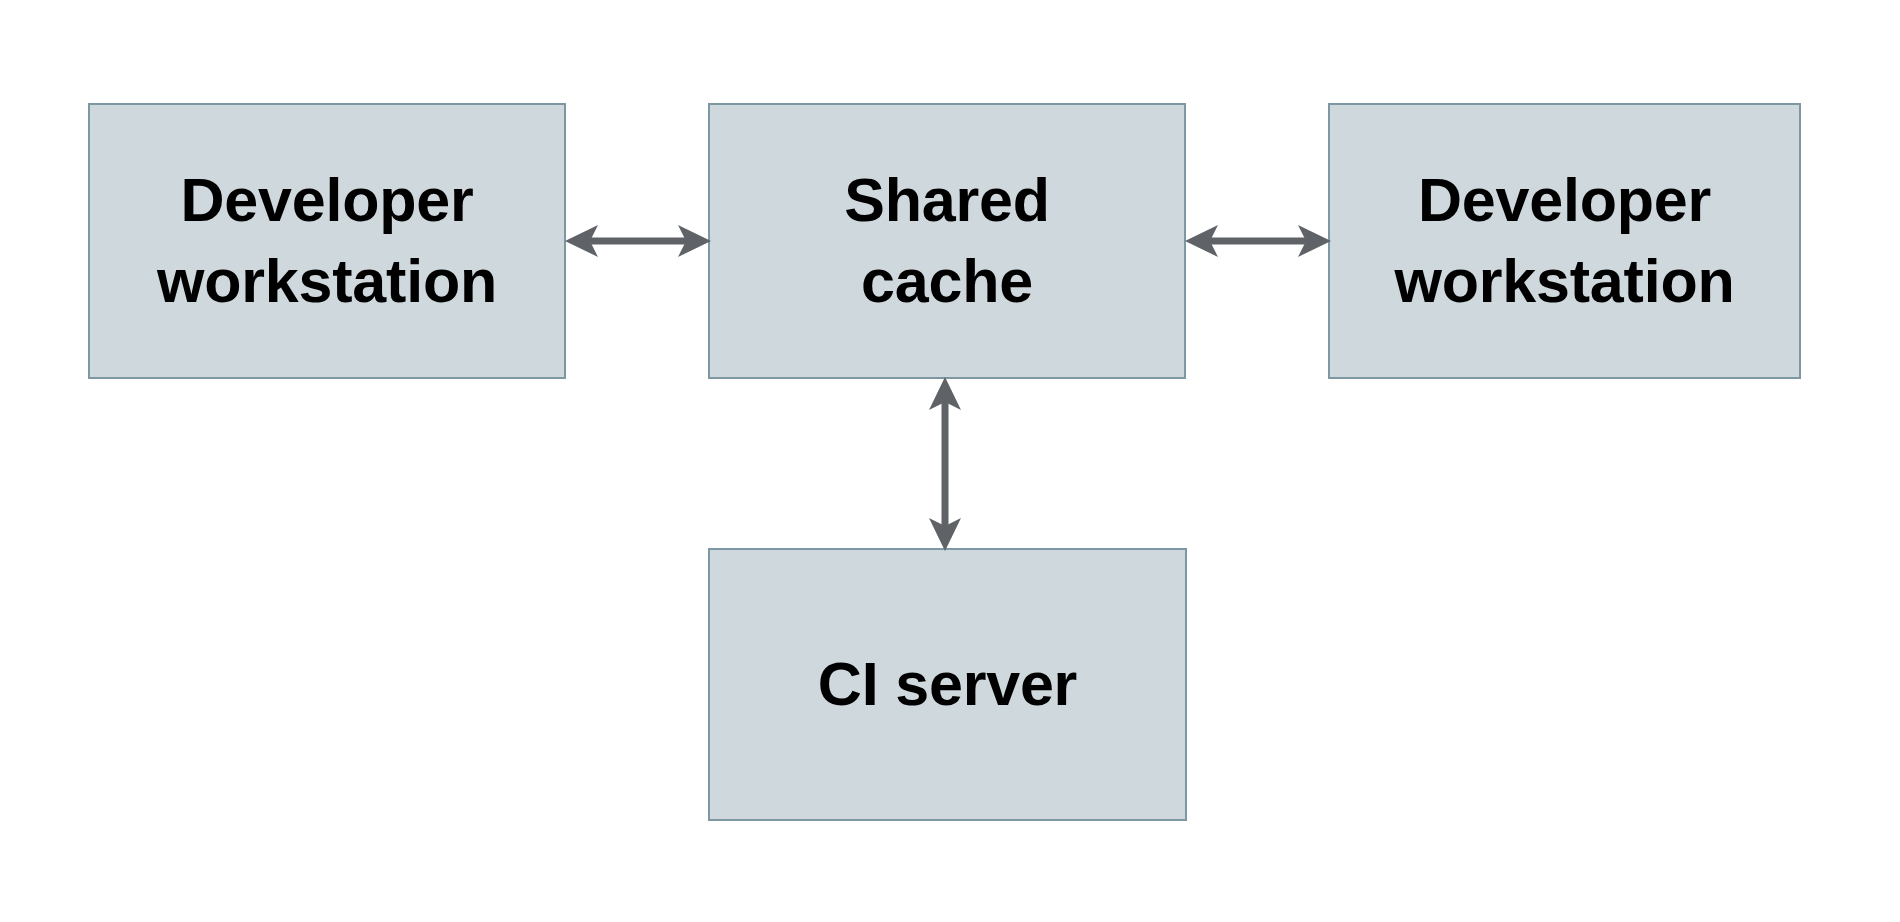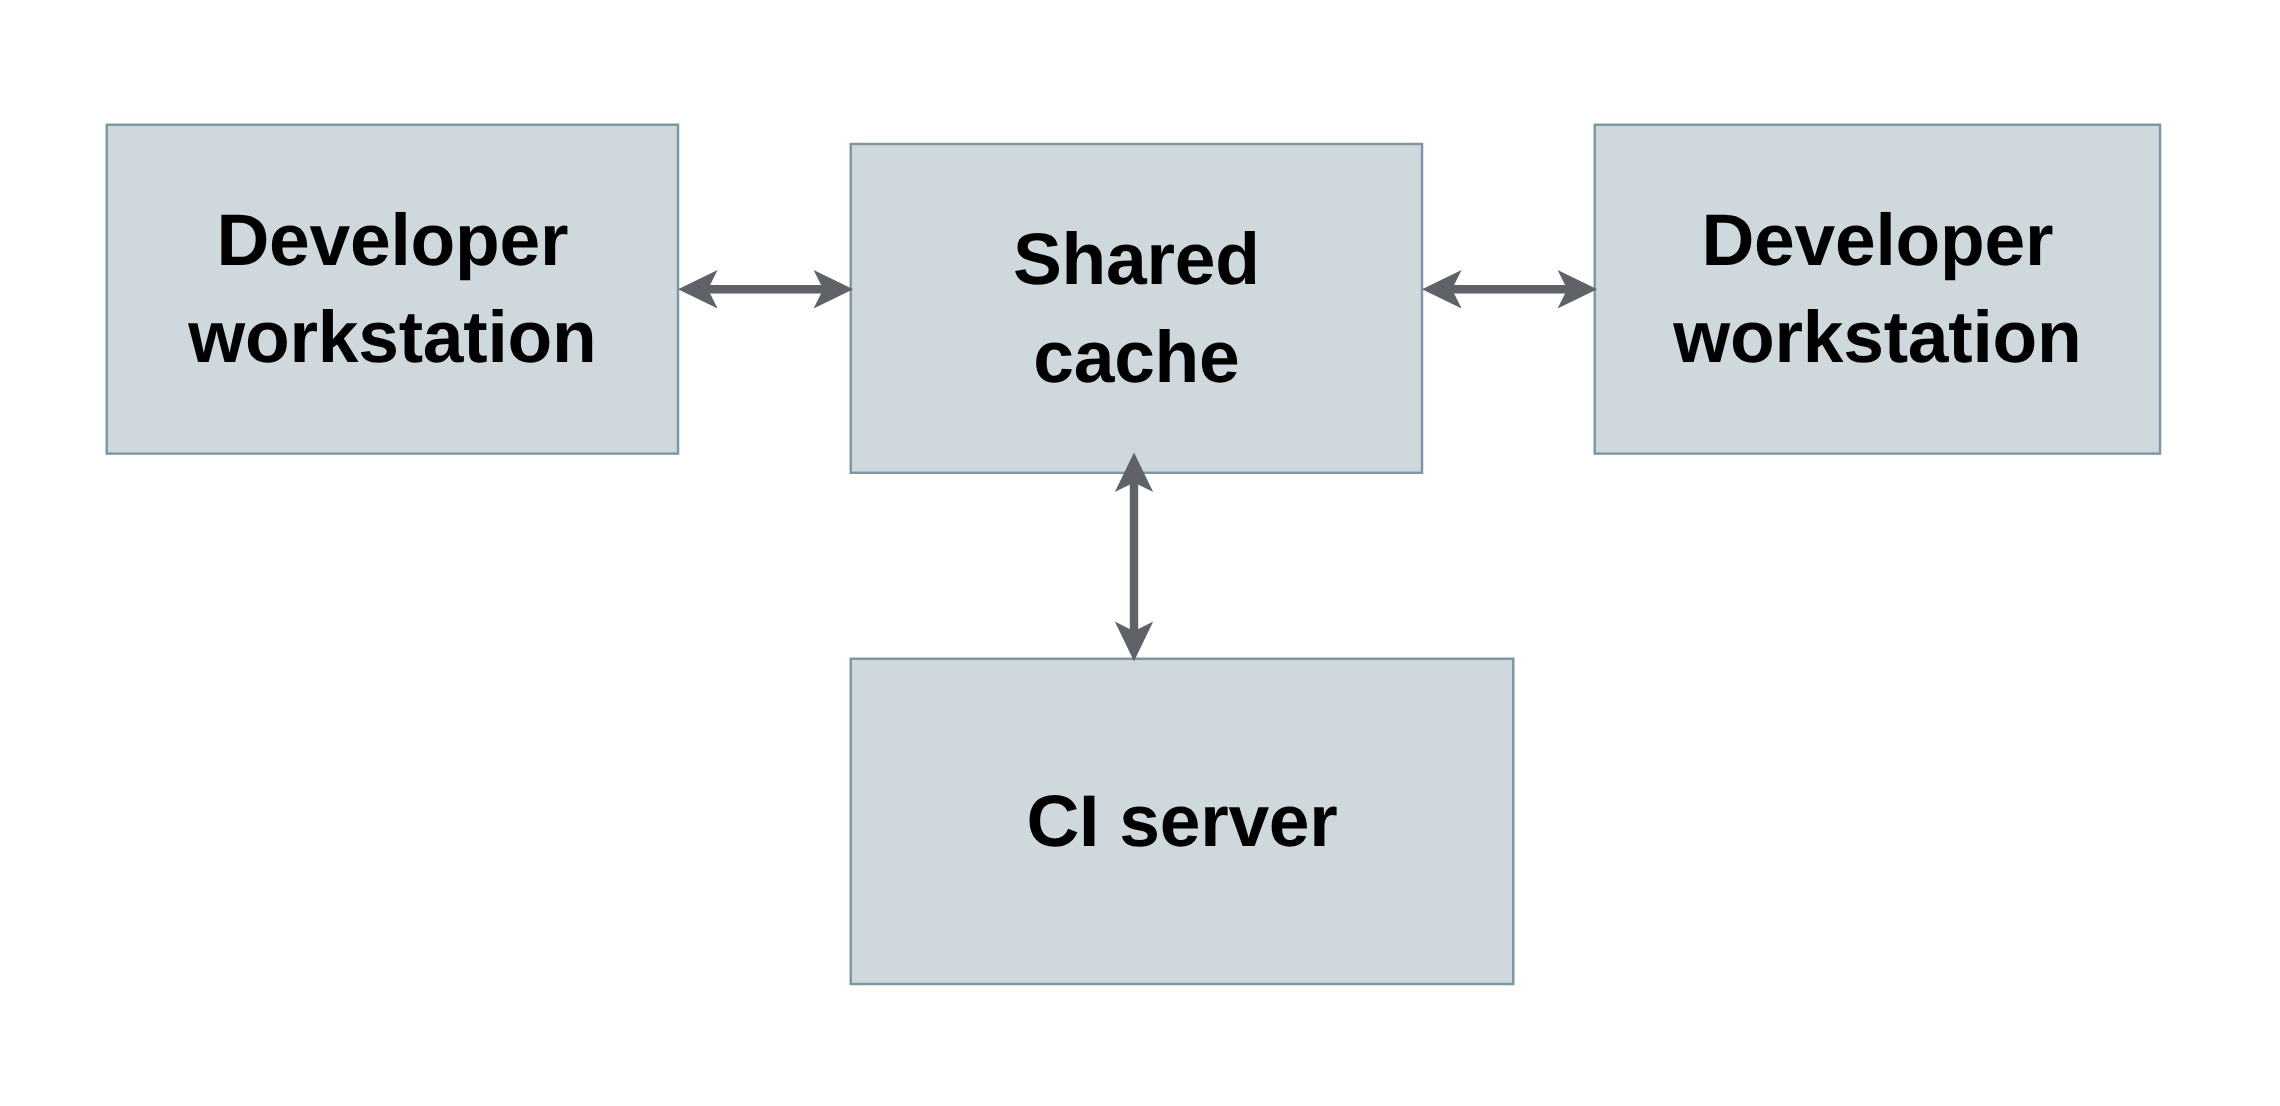--- a/index.html
+++ b/index.html
@@ -35,27 +35,27 @@
     font-weight: 700;
     letter-spacing: -0.2px;
     white-space: pre-line;
     padding: 0 4px;
   }
   
   #node-dev-left {
     left: 88px;  top: 103px;  width: 478px; height: 276px;
   }
   #node-shared-cache {
-    left: 708px; top: 119px;  width: 478px; height: 276px;
+    left: 708px; top: 103px;  width: 478px; height: 276px;
   }
   #node-dev-right {
     left: 1328px; top: 103px; width: 473px; height: 276px;
   }
   #node-ci-server {
-    left: 708px; top: 548px;  width: 554px; height: 273px;
+    left: 708px; top: 548px;  width: 479px; height: 273px;
   }
   
   .connector {
     position: absolute;
     overflow: visible;
   }
   #edge-left {
     left: 560px; top: 212px; width: 156px; height: 58px;
   }
   #edge-right {

